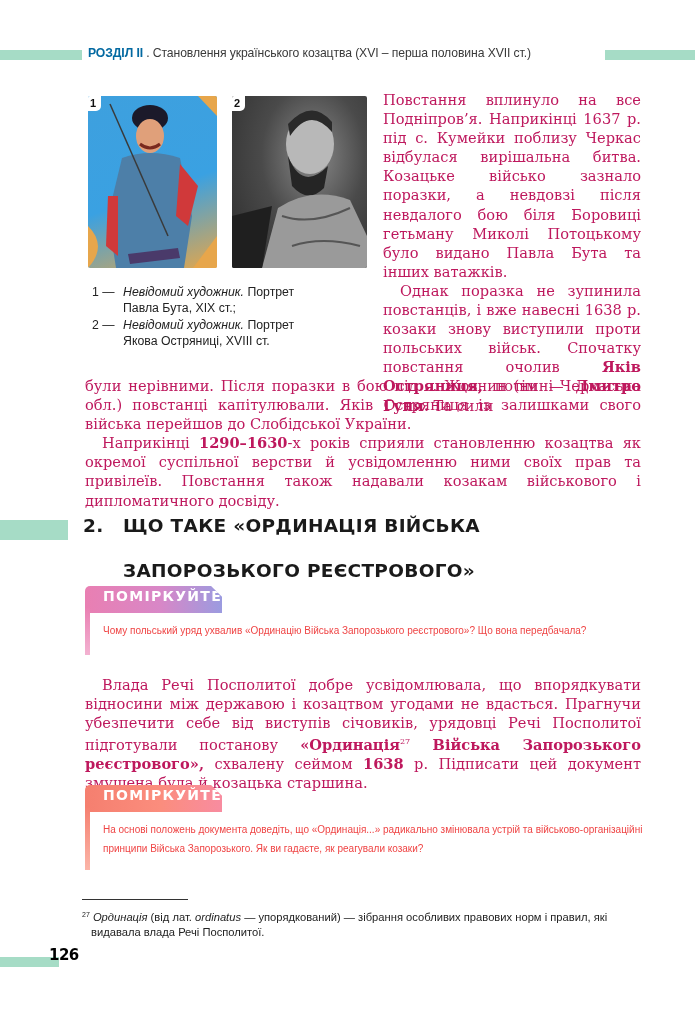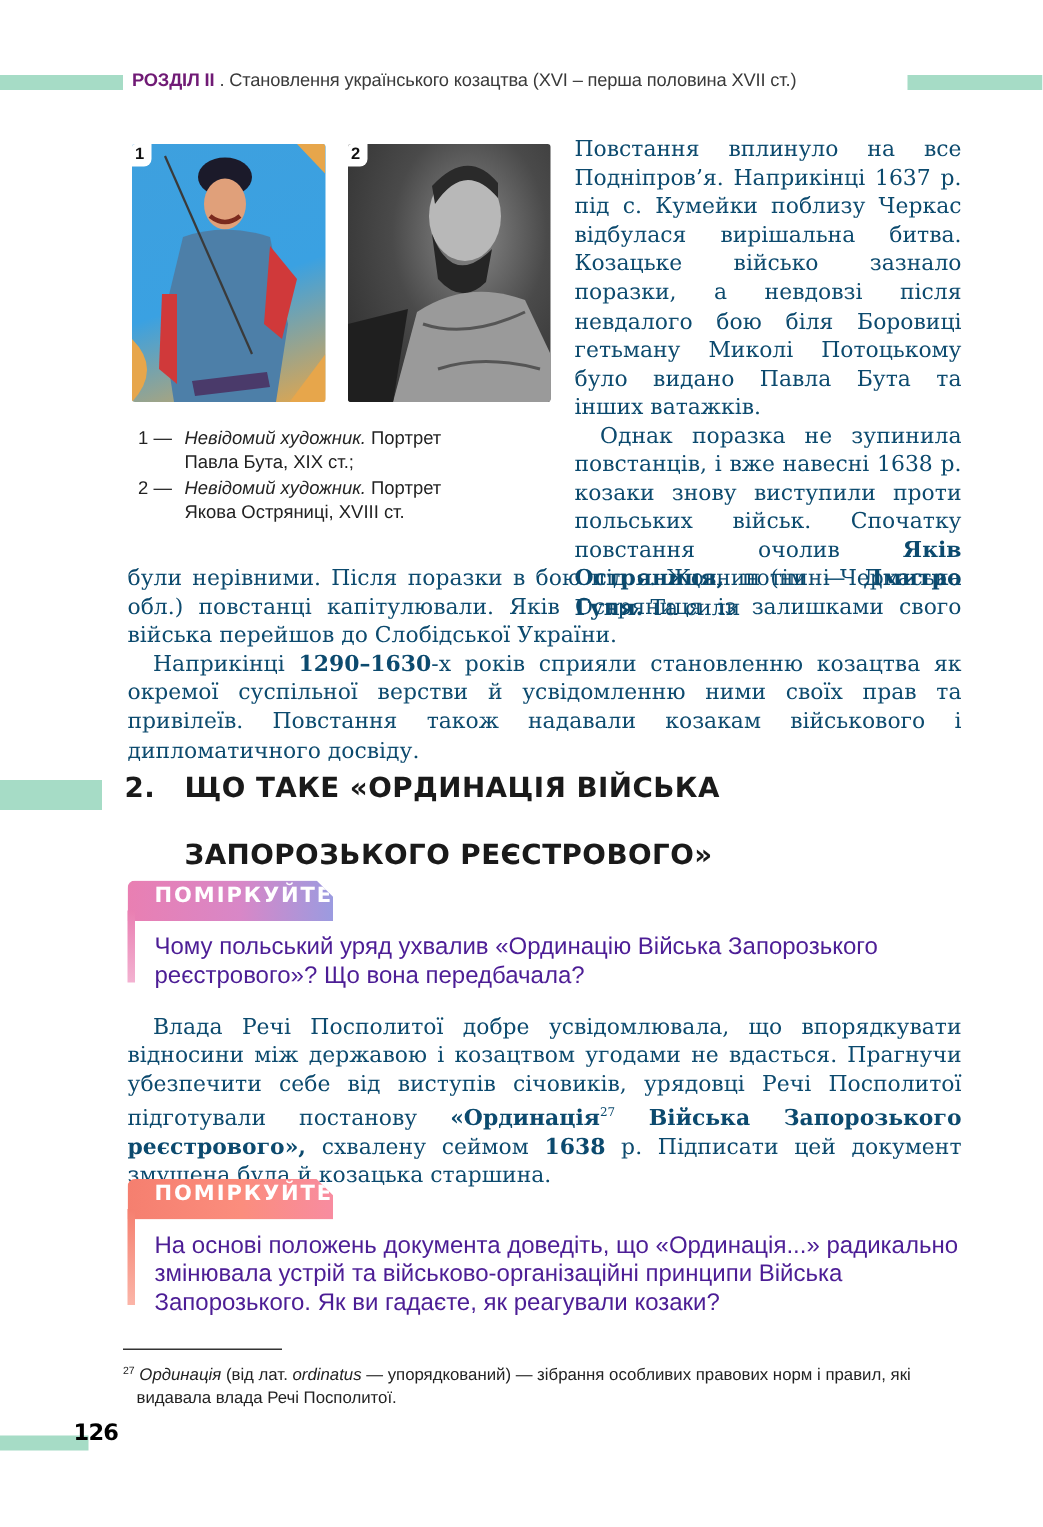--- a/index.html
+++ b/index.html
@@ -2,48 +2,48 @@
 <html><head>
   <meta charset="utf-8">
   <style>
     * { box-sizing: border-box; margin: 0; padding: 0; }
     html, body { width: 695px; height: 1018px; background: #ffffff; overflow: hidden; }
     body { position: relative; font-family: "DejaVu Serif", serif; color: #1d1d1b; }
 
     .header-bar-left { position: absolute; left: 0; top: 50px; width: 82px; height: 10px; background: #a6dcc6; }
     .header-bar-right { position: absolute; left: 605px; top: 50px; width: 90px; height: 10px; background: #a6dcc6; }
     .running-head { position: absolute; left: 88px; top: 46px; font-family: "Liberation Sans", sans-serif; font-size: 12.2px; color: #3a3a3a; white-space: nowrap; letter-spacing: -0.1px; }
-    .running-head b { font-weight: 700; color: #701a75; }
+    .running-head b { font-weight: 700; color: #0369a1; }
 
     .fig { position: absolute; border-radius: 2px; overflow: hidden; }
     .fig1 { left: 88px; top: 96px; width: 129px; height: 172px; background: linear-gradient(160deg,#3ea0de 0%,#3aa1e2 55%,#e3a64b 100%); }
     .fig2 { left: 232px; top: 96px; width: 135px; height: 172px; background: radial-gradient(ellipse at 60% 35%, #8a8a8a 0%, #4a4a4a 45%, #2a2a2a 100%); }
     .fig-num { position: absolute; left: 0; top: 0; background: #fff; font-family: "Liberation Sans", sans-serif; font-weight: 700; font-size: 11px; padding: 1px 5px 2px 2px; border-bottom-right-radius: 5px; color: #111; }
 
     .caption { position: absolute; left: 92px; top: 284px; font-family: "Liberation Sans", sans-serif; font-size: 12.3px; line-height: 16.4px; color: #222; }
     .caption .row { display: flex; }
     .caption .num { width: 31px; flex: none; }
     .caption i { font-style: italic; }
 
-    .text { font-size: 14.6px; line-height: 19.1px; text-align: justify; color: #0c4a6e; }
+    .text { font-size: 14.6px; line-height: 19.1px; text-align: justify; color: #be185d; }
     .col-right { position: absolute; left: 383px; top: 90px; width: 258px; }
     .full { position: absolute; left: 85px; width: 556px; }
     .indent { text-indent: 17px; }
     .text b { font-weight: 700; }
 
     .sec-bar { position: absolute; left: 0; top: 520px; width: 68px; height: 20px; background: #a6dcc6; }
     .sec-title { position: absolute; left: 83px; top: 514px; font-family: "DejaVu Sans", sans-serif; font-weight: 700; font-size: 18.5px; line-height: 24.5px; letter-spacing: 0.3px; color: #1a1a1a; }
     .sec-title .n { display: inline-block; width: 40px; }
     .sec-title .l2 { padding-left: 40px; display: block; margin-top: 20px; }
 
     .box { position: absolute; left: 85px; width: 575px; }
     .badge { position: relative; display: inline-block; height: 27px; padding: 0 20px 0 18px; font-family: "DejaVu Sans", sans-serif; font-weight: 700; font-size: 14px; line-height: 21px; letter-spacing: 1.3px; color: #fff; border-top-left-radius: 5px; clip-path: polygon(0 0, 92% 0, 100% 40%, 100% 100%, 0 100%); }
     .badge-think { background: linear-gradient(90deg,#e97fb2 0%,#d887c7 55%,#9b9be0 100%); width: 137px; }
     .badge-research { background: linear-gradient(90deg,#f57f6f 0%,#fb8d7d 55%,#f88ca0 100%); width: 137px; }
-    .box-body { position: relative; padding: 8px 0 0 18px; font-family: "Liberation Sans", sans-serif; font-size: 16px; line-height: 19px; color: #4c1d95; }
+    .box-body { position: relative; padding: 8px 0 0 18px; font-family: "Liberation Sans", sans-serif; font-size: 10px; line-height: 19px; color: #ef4444; }
     .box-stripe { position: absolute; left: 0; top: 21px; width: 5px; }
     .stripe-think { background: linear-gradient(180deg,#e97fb2,#f3b2d1); height: 48px; }
     .stripe-research { background: linear-gradient(180deg,#f57f6f,#fbb5a8); height: 64px; }
 
     .fn-rule { position: absolute; left: 82px; top: 899px; width: 106px; height: 1px; background: #333; }
     .footnote { position: absolute; left: 82px; top: 907px; width: 565px; font-family: "Liberation Sans", sans-serif; font-size: 11.2px; line-height: 15.4px; color: #222; }
     .footnote sup { font-size: 7px; vertical-align: 4px; }
     .footnote i { font-style: italic; }
     .footnote .l2 { padding-left: 9px; display: block; }
 

